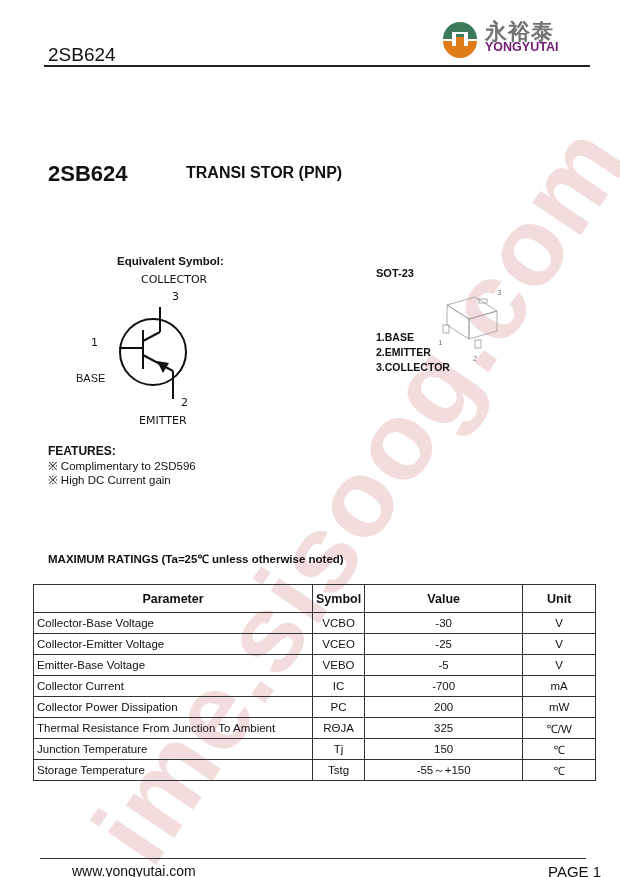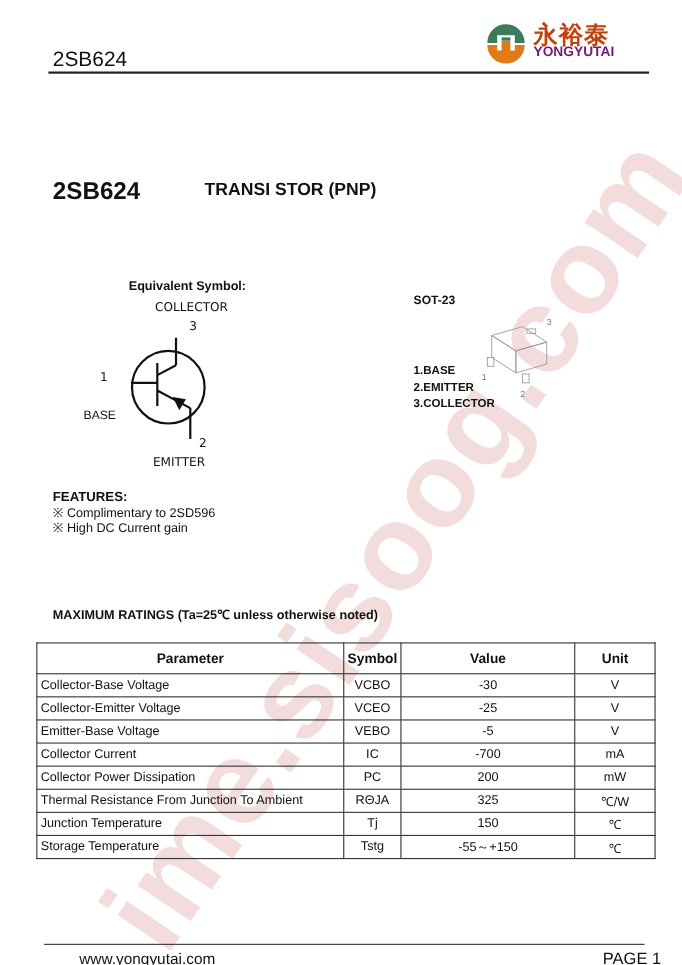--- a/index.html
+++ b/index.html
@@ -8,21 +8,21 @@
   .abs { position:absolute; }
   
   .watermark { position:absolute; left:-80px; top:430px; width:880px; text-align:center;
     transform:rotate(-56deg); transform-origin:center; font-family:"Liberation Sans", sans-serif;
     font-weight:bold; font-size:110px; color:#f3dcdc; letter-spacing:2px; white-space:nowrap;
     pointer-events:none; z-index:0; }
   .content { position:absolute; left:0; top:0; width:620px; height:877px; z-index:1; }
 
   .hdr-part { left:48px; top:44px; font-size:19px; }
   .hdr-line { left:44px; top:65px; width:546px; height:2px; background:#222; }
-  .logo-cn { left:485px; top:17px; font-size:22px; font-weight:bold; color:#c2410c; letter-spacing:1px; font-family:Liberation Sans, sans-serif; }
+  .logo-cn { left:485px; top:17px; font-size:22px; font-weight:bold; color:#737373; letter-spacing:1px; font-family:Liberation Sans, sans-serif; }
   .logo-en { left:485px; top:40px; font-size:12.5px; font-weight:bold; color:#701a75; }
 
   .title-part { left:48px; top:161px; font-size:22px; font-weight:bold; }
   .title-desc { left:186px; top:164px; font-size:16px; font-weight:bold; }
 
   .eq-title { left:117px; top:255px; font-size:11.5px; font-weight:bold; }
   .lbl-sm { font-size:11px; font-family:"DejaVu Sans", sans-serif; }
   .sot-title { left:376px; top:256px; font-size:11px; font-weight:bold;margin-top:11px; }
   .pin-list { left:376px; top:330px; font-size:10.5px; font-weight:bold; line-height:15px; }
 

